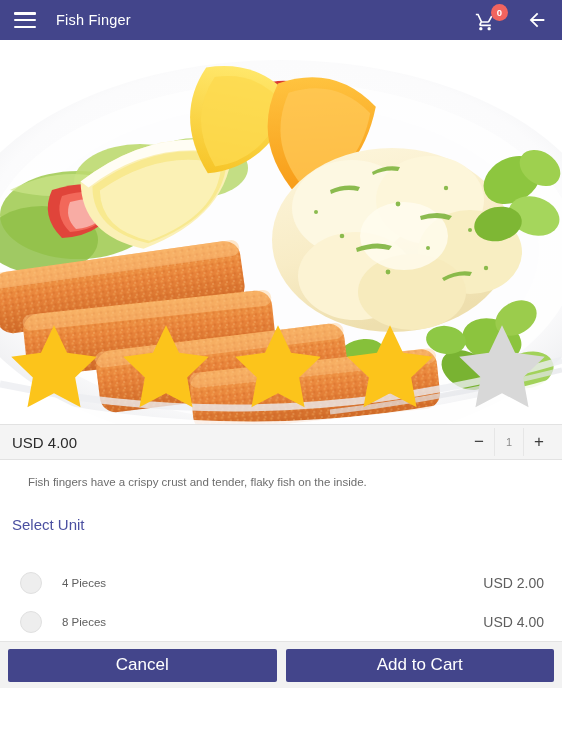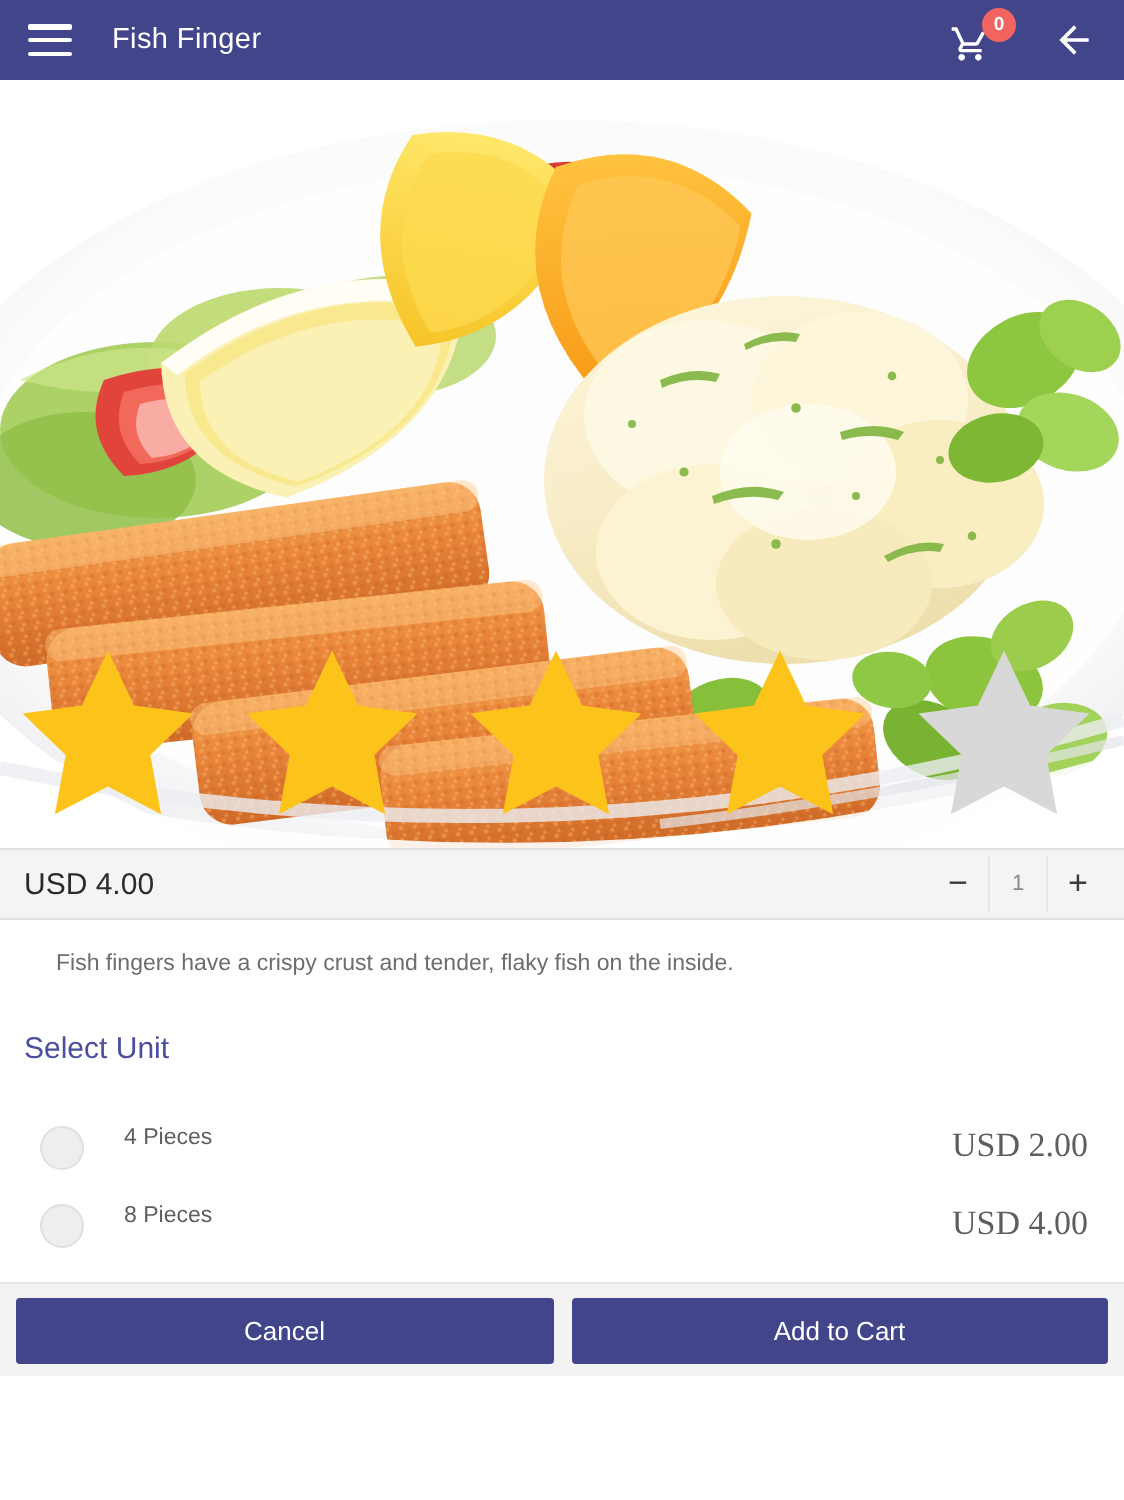--- a/index.html
+++ b/index.html
@@ -161,64 +161,64 @@
     padding: 26px 12px 0 12px;
     flex: 1 1 auto;
   }
   .unit-heading {
     color: #4a4fa0;
     font-size: 15px;
     margin-bottom: 30px;
   }
   .unit-row {
     display: flex;
+    align-items: center;
     height: 39px;
     cursor: pointer;
   }
   .radio {
     width: 22px;
     height: 22px;
     border-radius: 50%;
     background: #eeeeee;
     border: 1px solid #e0e0e0;
     flex: 0 0 22px;
     margin-left: 8px;
   }
   .unit-label {
     margin-left: 20px;
     font-size: 11.5px;
     color: #5e5e5e;
   }
   .unit-spacer { flex: 1 1 auto; }
   .unit-price {
-    font-size: 17px;
+    font-size: 14px;
     color: #5e5e5e;
     margin-right: 6px;
-    font-family: Liberation Serif, serif;
   }
 
   
   .footer {
     height: 47px;
     flex: 0 0 47px;
     background: #f2f2f2;
     border-top: 1px solid #e4e4e4;
     display: flex;
     align-items: center;
     padding: 0 8px;
     gap: 9px;
   }
   .footer-btn {
     flex: 1 1 0;
     height: 33px;
     background: #43458b;
     color: #ffffff;
     border: none;
     border-radius: 2px;
-    font-size: 13px;
+    font-size: 17px;
     font-family: "Liberation Sans", sans-serif;
     cursor: pointer;
   }
 </style>
 </head>
 <body>
 
 <div class="screen">
 
   <div class="appbar">

